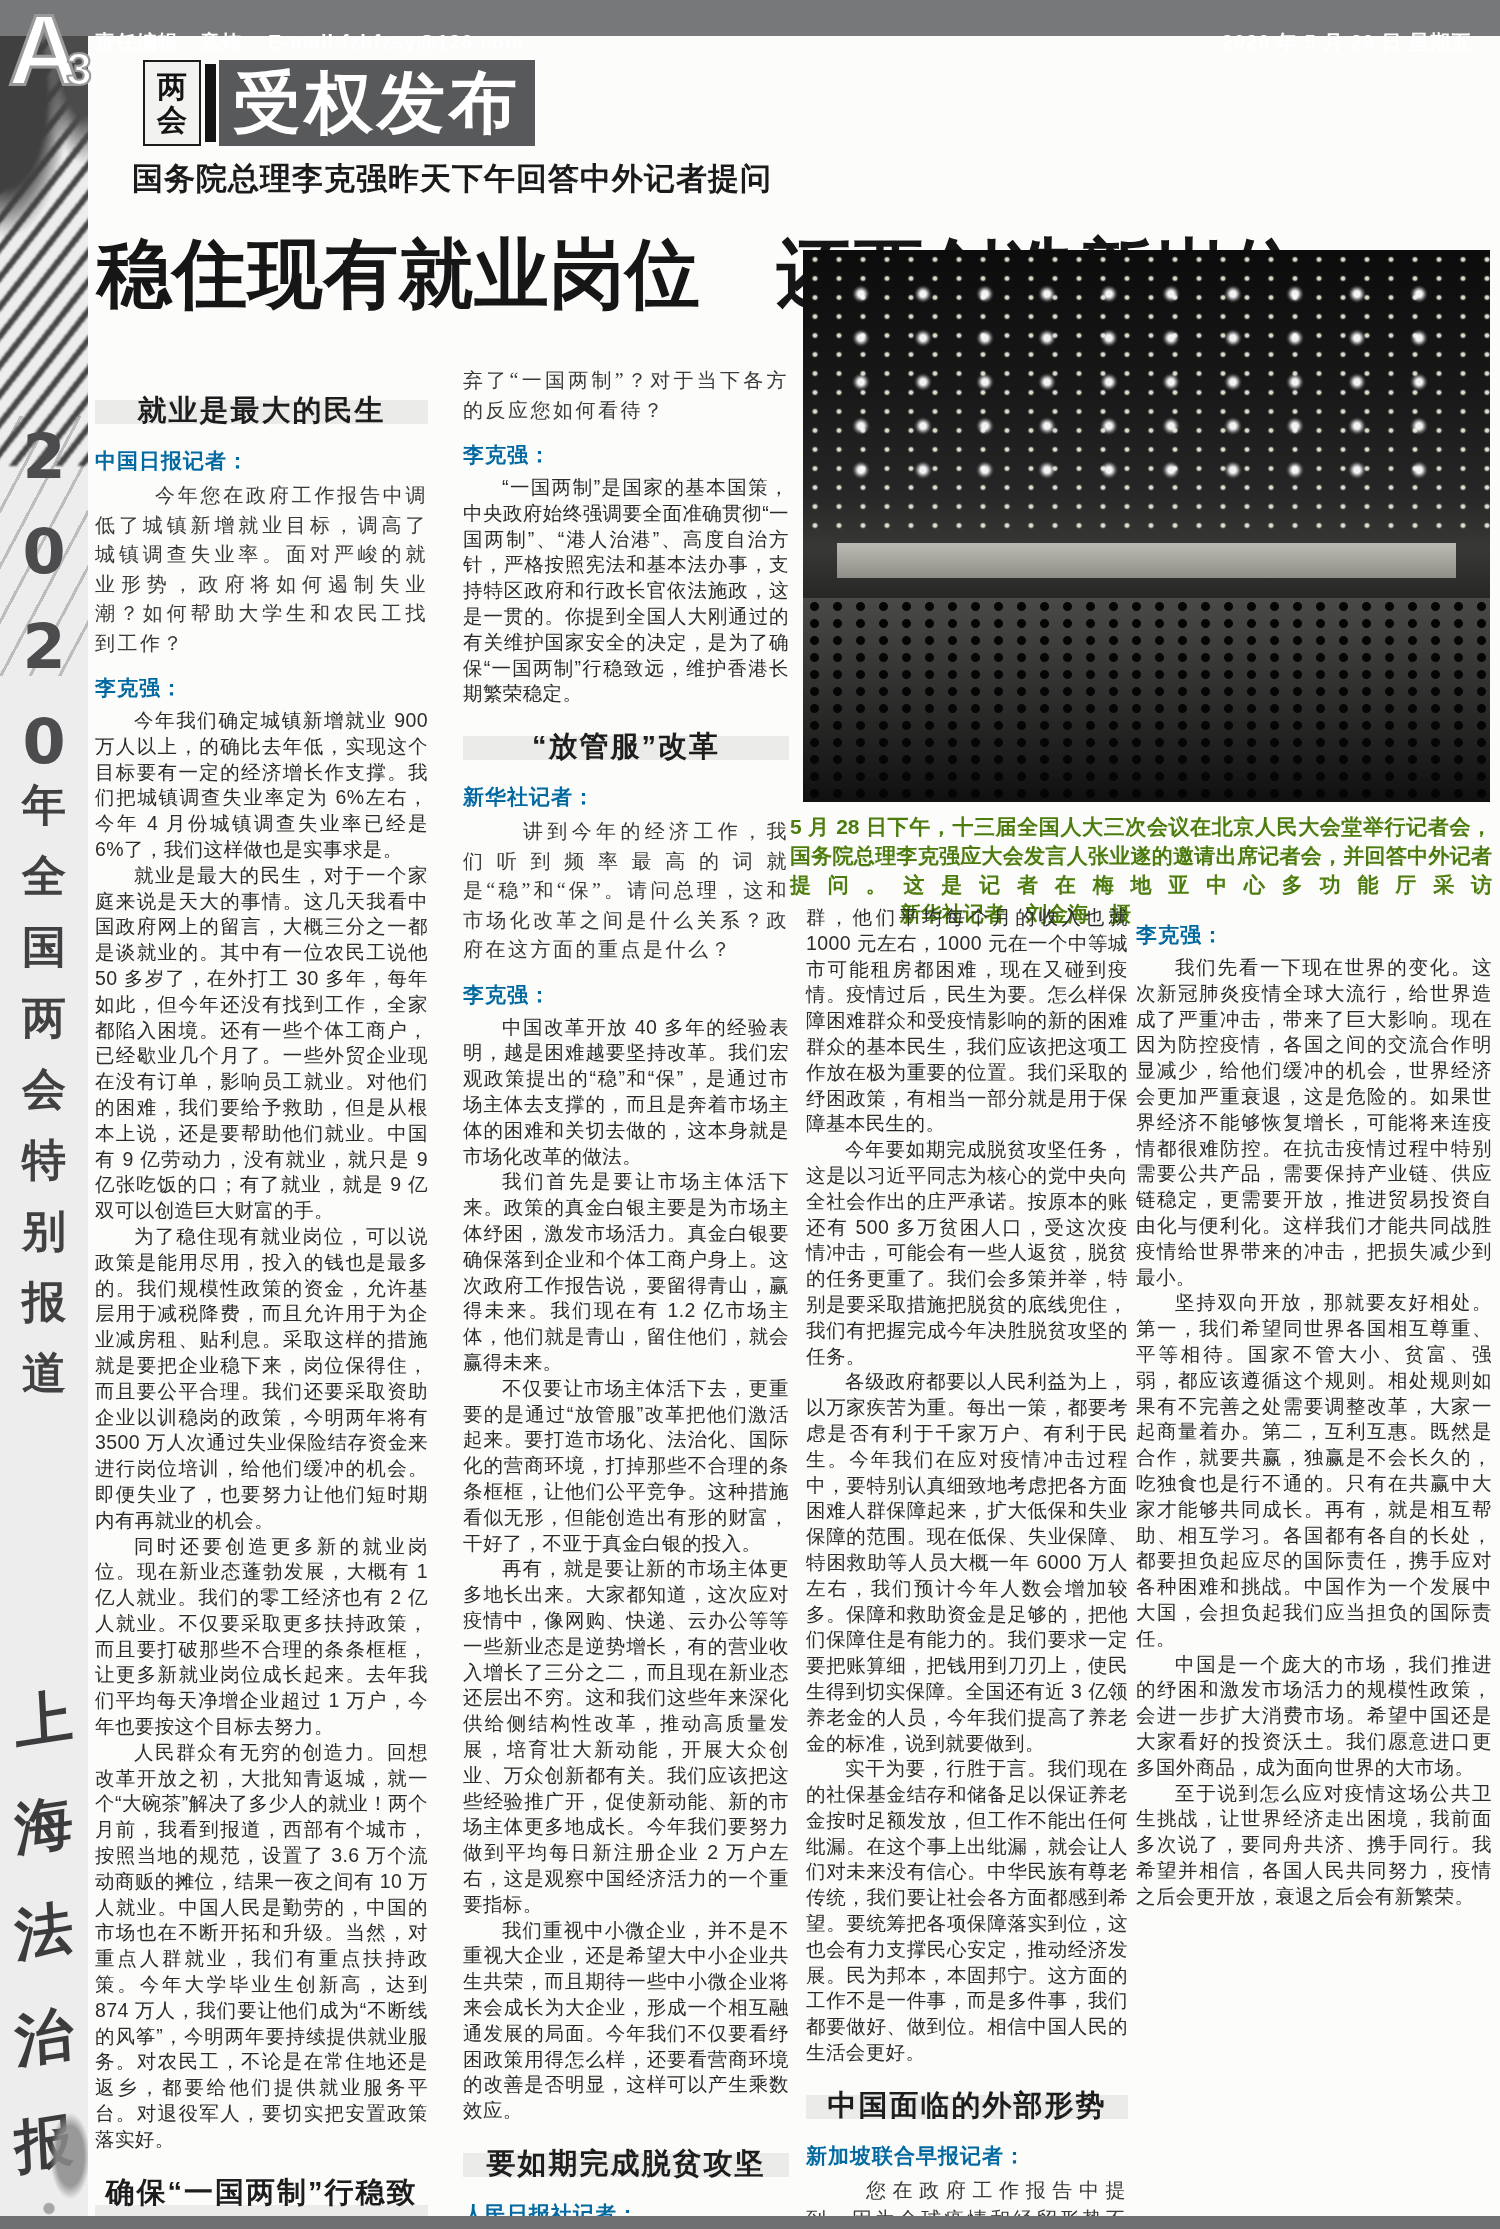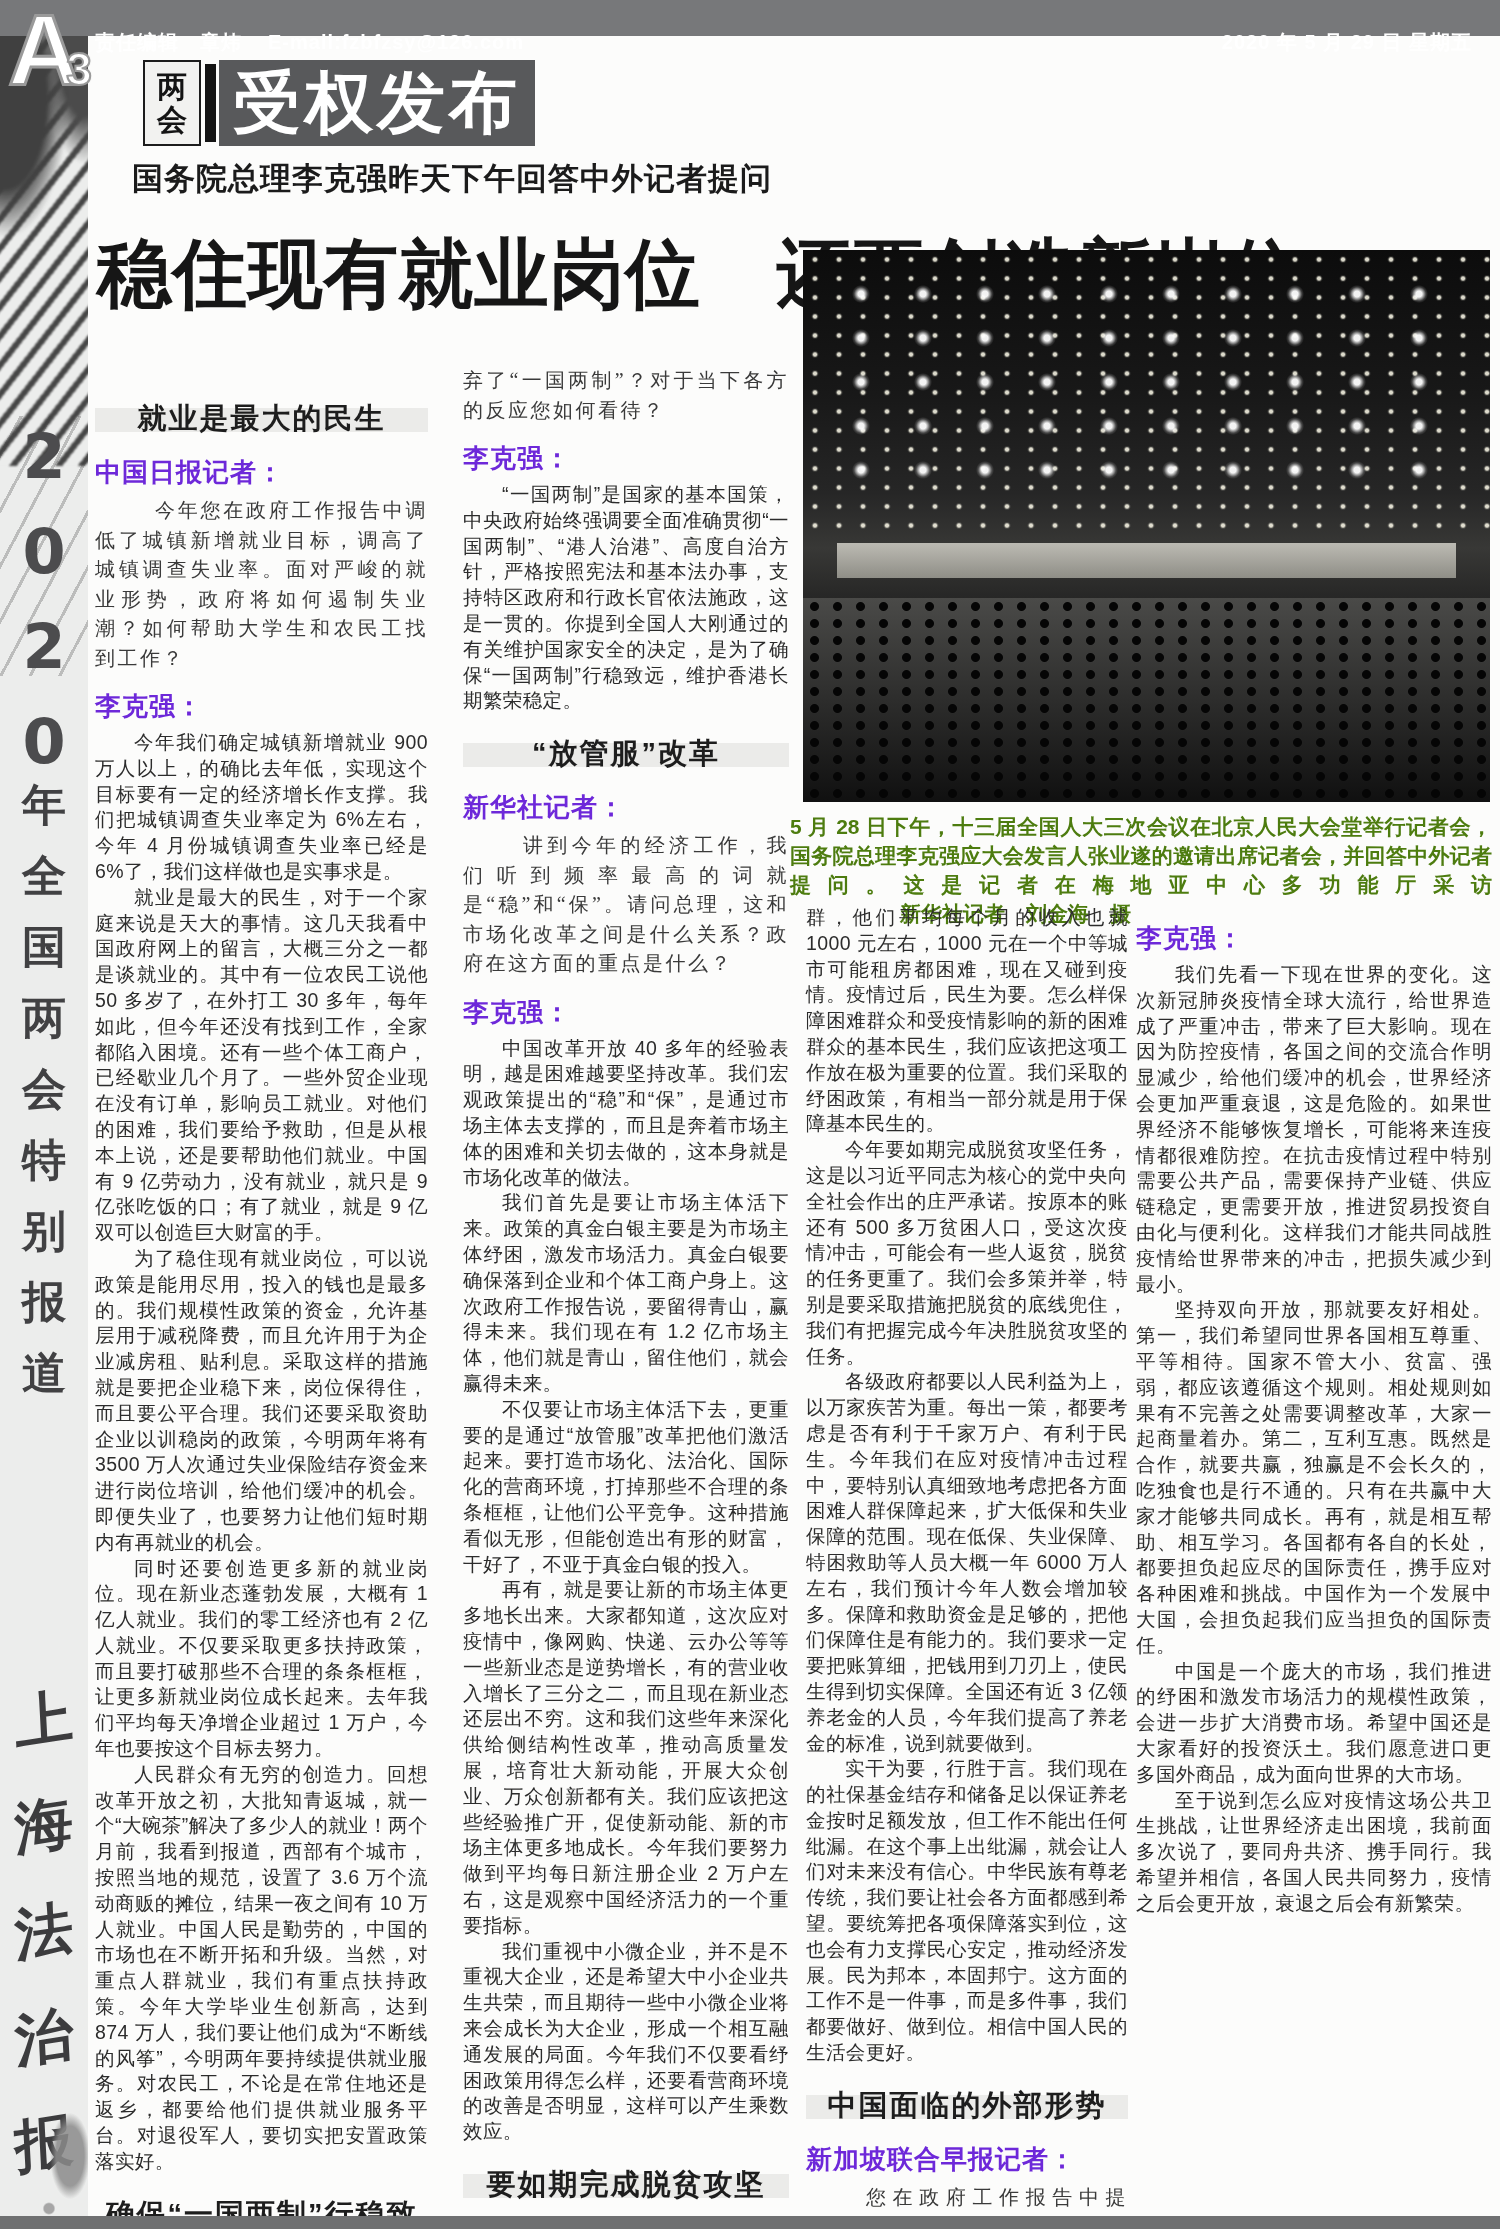--- a/index.html
+++ b/index.html
@@ -68,24 +68,24 @@
   
   .col{position:absolute;text-align:justify;}
   .col1{left:95px;top:383px;width:333px;}
   .col2{left:463px;top:366px;width:326px;}
   .col3{left:806px;top:905px;width:322px;}
   .col4{left:1136px;top:905px;width:356px;}
   .body-para{font-size:19.5px;line-height:25.8px;color:#2c2c2c;text-indent:2em;letter-spacing:.4px;}
   .kai-para{font-family:"Liberation Serif","DejaVu Serif",serif;font-size:20px;line-height:29.5px;
       color:#3a3a3a;text-indent:3em;letter-spacing:2.5px;}
   .ni{text-indent:0;}
-  .speaker{font-weight:900;font-size:26px;color:#6d28d9;margin:16px 0 6px;letter-spacing:1px;}
+  .speaker{font-weight:900;font-size:21px;color:#0369a1;margin:16px 0 6px;letter-spacing:1px;}
   .section-heading{font-size:29px;font-weight:900;color:#1d1d1d;text-align:center;margin:20px 0 12px;
       letter-spacing:2px;background:linear-gradient(#ebebe9,#ebebe9) center 58%/100% 24px no-repeat;}
-  .col1 .section-heading:first-child{margin-top:16px;}
+  .col1 .section-heading:first-child{margin-top:8px;}
   
   .bottombar{position:absolute;left:0;bottom:0;width:1500px;height:13px;background:#6f7071;}
 </style>
 </head>
 <body>
 
 <div class="page">
 
   <div class="topbar">
     <div class="topbar-inner">

